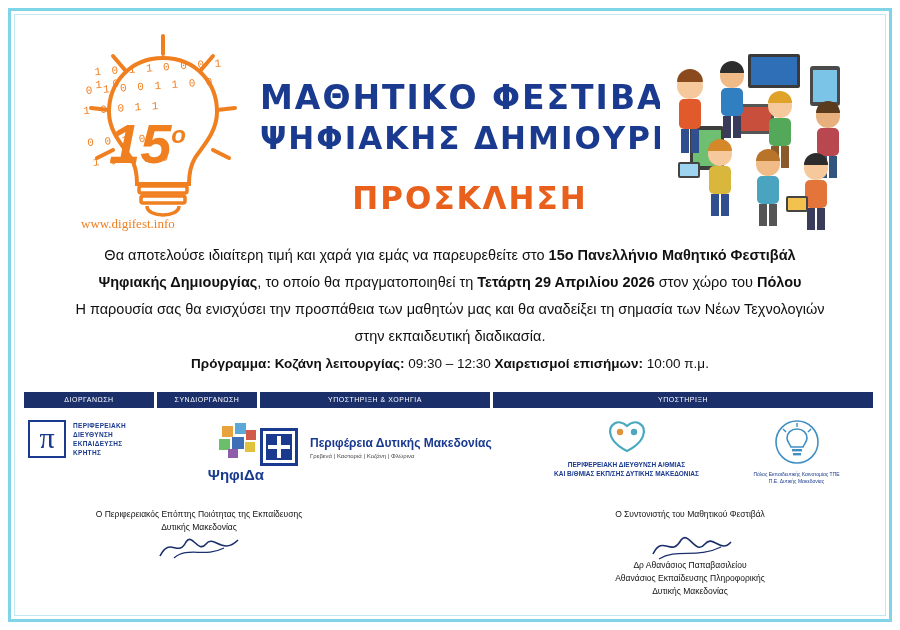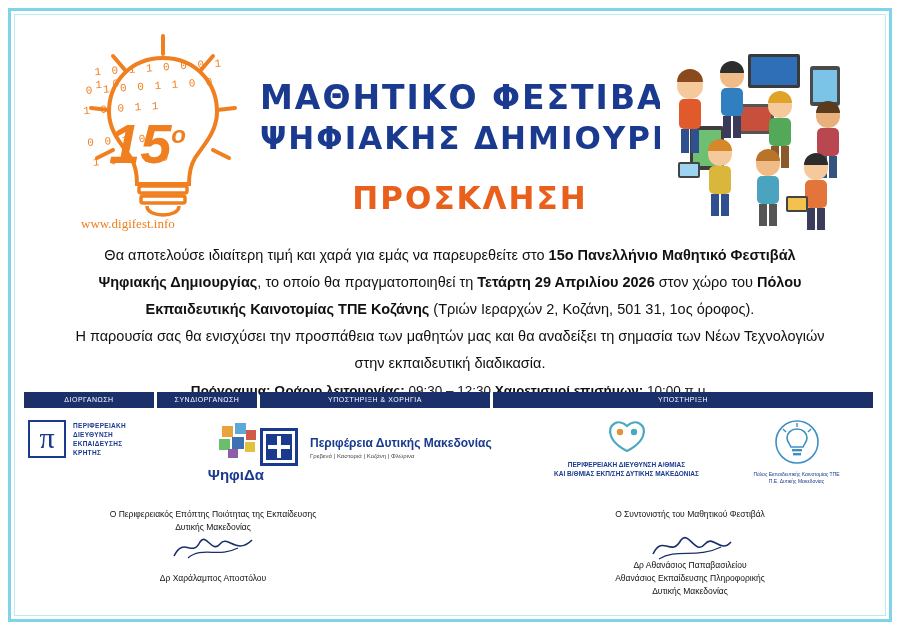--- a/index.html
+++ b/index.html
@@ -275,21 +275,21 @@
   
   .sig {
     position: absolute;
     top: 508px;
     text-align: center;
     font-size: 8.5px;
     color: #111111;
     line-height: 13px;
     font-family: "Liberation Sans", sans-serif;
   }
-  .sig-left { left: 48px; width: 330px; }
+  .sig-left { left: 34px; width: 330px; }
   .sig-right { right: 40px; width: 340px; }
   .sig-name {
     margin-top: 38px;
   }
   .sig-scribble {
     position: absolute;
     top: 24px;
     left: 50%;
     transform: translateX(-50%);
     width: 90px;
@@ -415,27 +415,24 @@
     </div>
   </div>
 
   <div class="body-text">
     <p>
       <span>Θα αποτελούσε ιδιαίτερη τιμή και χαρά για εμάς να παρευρεθείτε στο </span><b>15ο Πανελλήνιο Μαθητικό Φεστιβάλ</b>
     </p>
     <p>
       <b>Ψηφιακής Δημιουργίας</b><span>, το οποίο θα πραγματοποιηθεί τη </span><b>Τετάρτη 29 Απριλίου 2026</b><span> στον χώρο του </span><b>Πόλου</b>
     </p>
-    <p>
-      <b>Εκπαιδευτικής Καινοτομίας ΤΠΕ Κοζάνης</b><span> (Τριών Ιεραρχών 2, Κοζάνη, 501 31, 1ος όροφος).</span>
-    </p>
     <p>Η παρουσία σας θα ενισχύσει την προσπάθεια των μαθητών μας και θα αναδείξει τη σημασία των Νέων Τεχνολογιών</p>
     <p>στην εκπαιδευτική διαδικασία.</p>
     <p class="program-line">
-      <b>Πρόγραμμα: Ωράριο λειτουργίας:</b><span> 09:30 – 12:30  </span><b>Χαιρετισμοί επισήμων:</b><span> 10:00 π.μ.</span>
+      <b>Πρόγραμμα: Κοζάνη λειτουργίας:</b><span> 09:30 – 12:30  </span><b>Χαιρετισμοί επισήμων:</b><span> 10:00 π.μ.</span>
     </p>
   </div>
 
   <div class="sponsor-bar">
     <div class="sponsor-tab tab-1">ΔΙΟΡΓΑΝΩΣΗ</div>
     <div class="sponsor-tab tab-2">ΣΥΝΔΙΟΡΓΑΝΩΣΗ</div>
     <div class="sponsor-tab tab-3">ΥΠΟΣΤΗΡΙΞΗ &amp; ΧΟΡΗΓΙΑ</div>
     <div class="sponsor-tab tab-4">ΥΠΟΣΤΗΡΙΞΗ</div>
   </div>
 
@@ -509,21 +506,20 @@
     </div>
   </div>
 
   <div class="sig sig-left">
     <div>Ο Περιφερειακός Επόπτης Ποιότητας της Εκπαίδευσης</div>
     <div>Δυτικής Μακεδονίας</div>
     <svg class="sig-scribble" viewBox="0 0 90 30">
       <path d="M6 24 C 16 4, 24 26, 32 10 C 38 0, 44 22, 52 12 C 60 2, 68 24, 84 8" fill="none" stroke="#1a2f6b" stroke-width="1.6"></path>
       <path d="M20 26 C 34 14, 50 26, 70 16" fill="none" stroke="#1a2f6b" stroke-width="1.2"></path>
     </svg>
-    <div class="sig-name">Δρ Χαράλαμπος Αποστόλου</div>
   </div>
 
   <div class="sig sig-right">
     <div>Ο Συντονιστής του Μαθητικού Φεστιβάλ</div>
     <svg class="sig-scribble" viewBox="0 0 90 30">
       <path d="M8 22 C 18 2, 26 26, 36 8 C 44 -2, 50 24, 60 12 C 68 2, 76 22, 86 10" fill="none" stroke="#1a2f6b" stroke-width="1.6"></path>
       <path d="M14 27 C 32 16, 52 27, 76 15" fill="none" stroke="#1a2f6b" stroke-width="1.2"></path>
     </svg>
     <div class="sig-name">Δρ Αθανάσιος Παπαβασιλείου</div>
     <div>Αθανάσιος Εκπαίδευσης Πληροφορικής</div>

